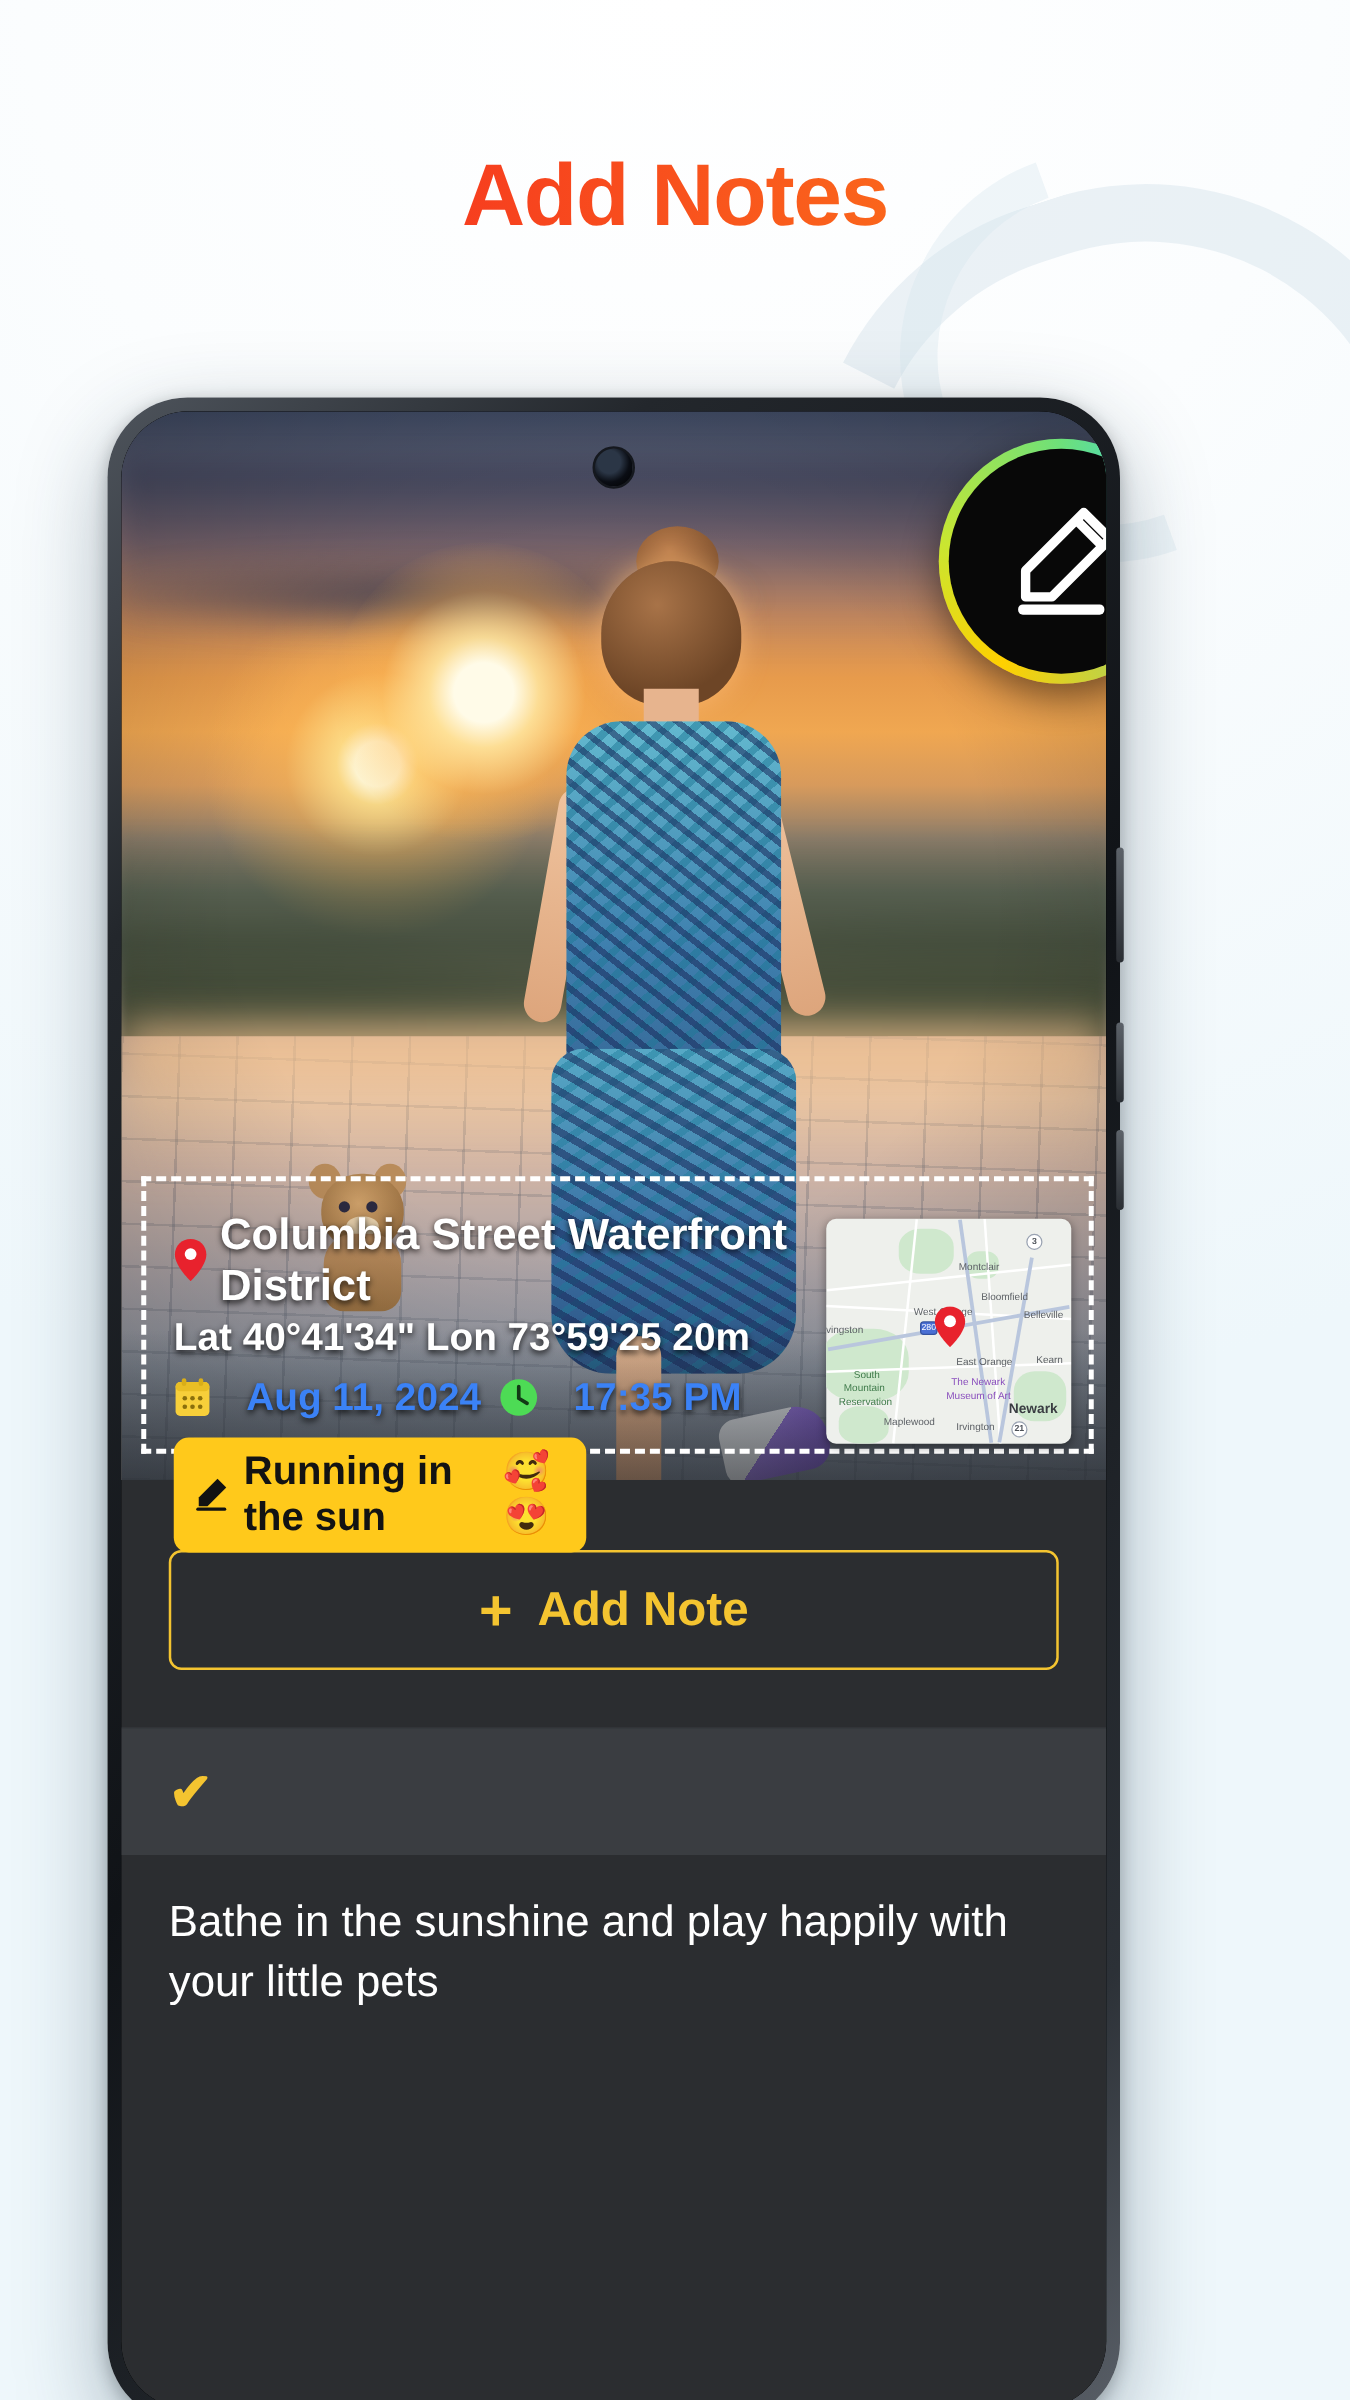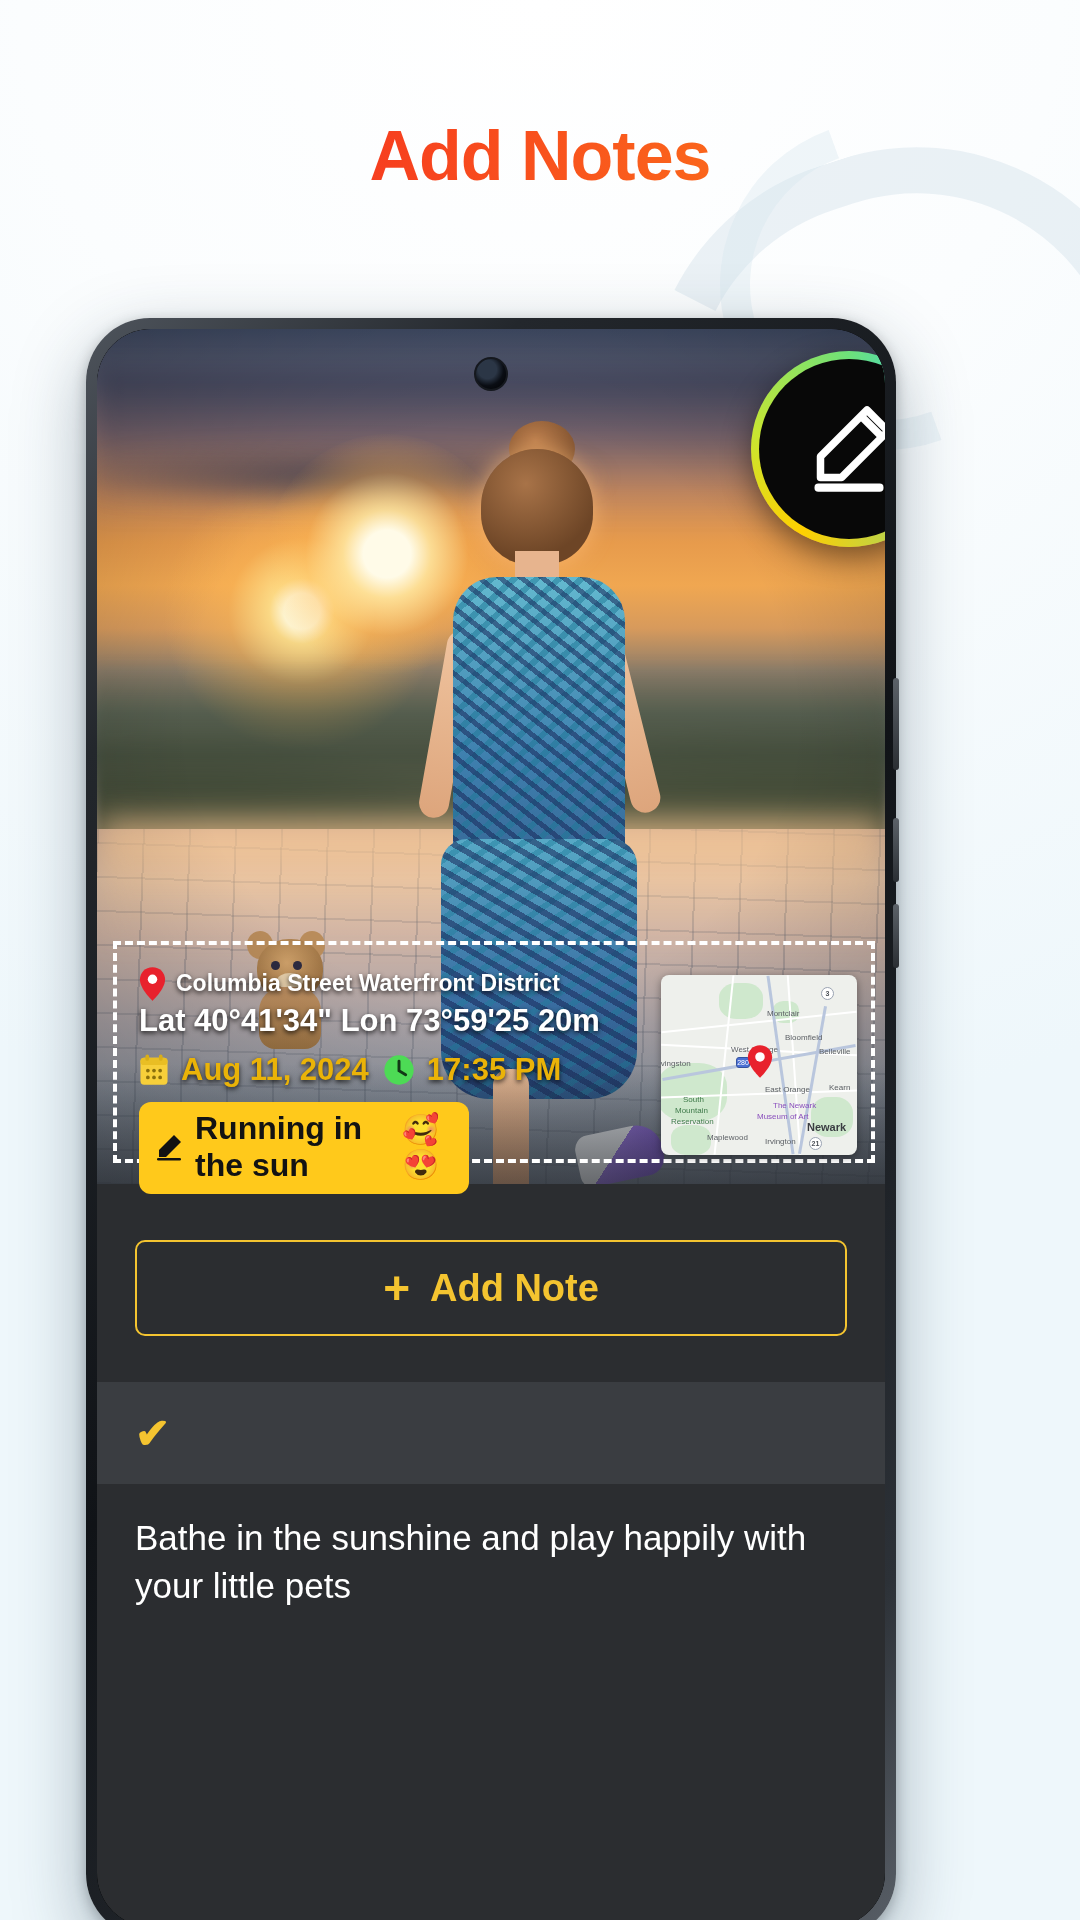--- a/index.html
+++ b/index.html
@@ -227,29 +227,29 @@
   .stamp{
     position:absolute; left:16px; top:612px;
     width:762px; height:222px;
     border:4px dashed #ffffff;
     z-index:9;
   }
   .stamp-row{ display:flex; height:100%; }
   .stamp-left{ flex:1; padding:22px 0 0 22px; }
   .info-line{
     display:flex; align-items:center; gap:10px;
-    color:#fff; font-size:23px; font-weight:bold;
+    color:#fff; font-size:35px; font-weight:bold;
     text-shadow:0 2px 5px rgba(0,0,0,.8);
     line-height:1.18;
   }
   .info-line.coord{ font-size:31px; margin-top:2px; }
   .pin-ic{ width:27px; height:34px; flex:none; }
   .dt-row{ display:flex; align-items:center; gap:14px; margin-top:12px; }
-  .dt-item{ display:flex; align-items:center; gap:12px;
-            color:#eab308; font-size:31px; font-weight:bold;
+  .dt-item{ display:flex; align-items:center; gap:28px;
+            color:#3b82f6; font-size:31px; font-weight:bold;
             text-shadow:0 2px 5px rgba(0,0,0,.8); }
   .cal-ic{ width:30px; height:32px; flex:none; }
   .clk-ic{ width:32px; height:32px; flex:none; }
   .note-badge{
     margin-top:14px;
     display:inline-flex; align-items:center; gap:12px;
     background:#ffc91b; color:#131313;
     border-radius:12px;
     padding:8px 16px 10px 16px;
     font-size:32px; font-weight:bold;
@@ -448,21 +448,21 @@
             <div class="map-lbl" style="left:106px;top:34px;">Montclair</div>
             <div class="map-lbl" style="left:124px;top:58px;">Bloomfield</div>
             <div class="map-lbl" style="left:70px;top:70px;">West Orange</div>
             <div class="map-lbl" style="left:158px;top:72px;">Belleville</div>
             <div class="map-lbl" style="left:-2px;top:84px;">ivingston</div>
             <div class="map-lbl" style="left:104px;top:110px;">East Orange</div>
             <div class="map-lbl" style="left:168px;top:108px;">Kearn</div>
             <div class="map-lbl green" style="left:22px;top:120px;">South</div>
             <div class="map-lbl green" style="left:14px;top:131px;">Mountain</div>
             <div class="map-lbl green" style="left:10px;top:142px;text-align:right;">Reservation</div>
-            <div class="map-lbl purple" style="left:112px;top:126px;text-align:right;">The Newark</div>
+            <div class="map-lbl purple" style="left:100px;top:126px;text-align:right;">The Newark</div>
             <div class="map-lbl purple" style="left:96px;top:137px;text-align:right;">Museum of Art</div>
             <div class="map-lbl big" style="left:146px;top:146px;">Newark</div>
             <div class="map-lbl" style="left:46px;top:158px;">Maplewood</div>
             <div class="map-lbl" style="left:104px;top:162px;">Irvington</div>
 
             <div class="hwshield" style="left:160px;top:12px;">3</div>
             <div class="hwshield" style="left:148px;top:162px;">21</div>
             <div class="shield" style="left:75px;top:82px;background:#4a6fd4;border-color:#35539f;color:#fff;">280</div>
 
             <svg class="map-pin" style="left:86px;top:70px;" viewBox="0 0 24 30">

